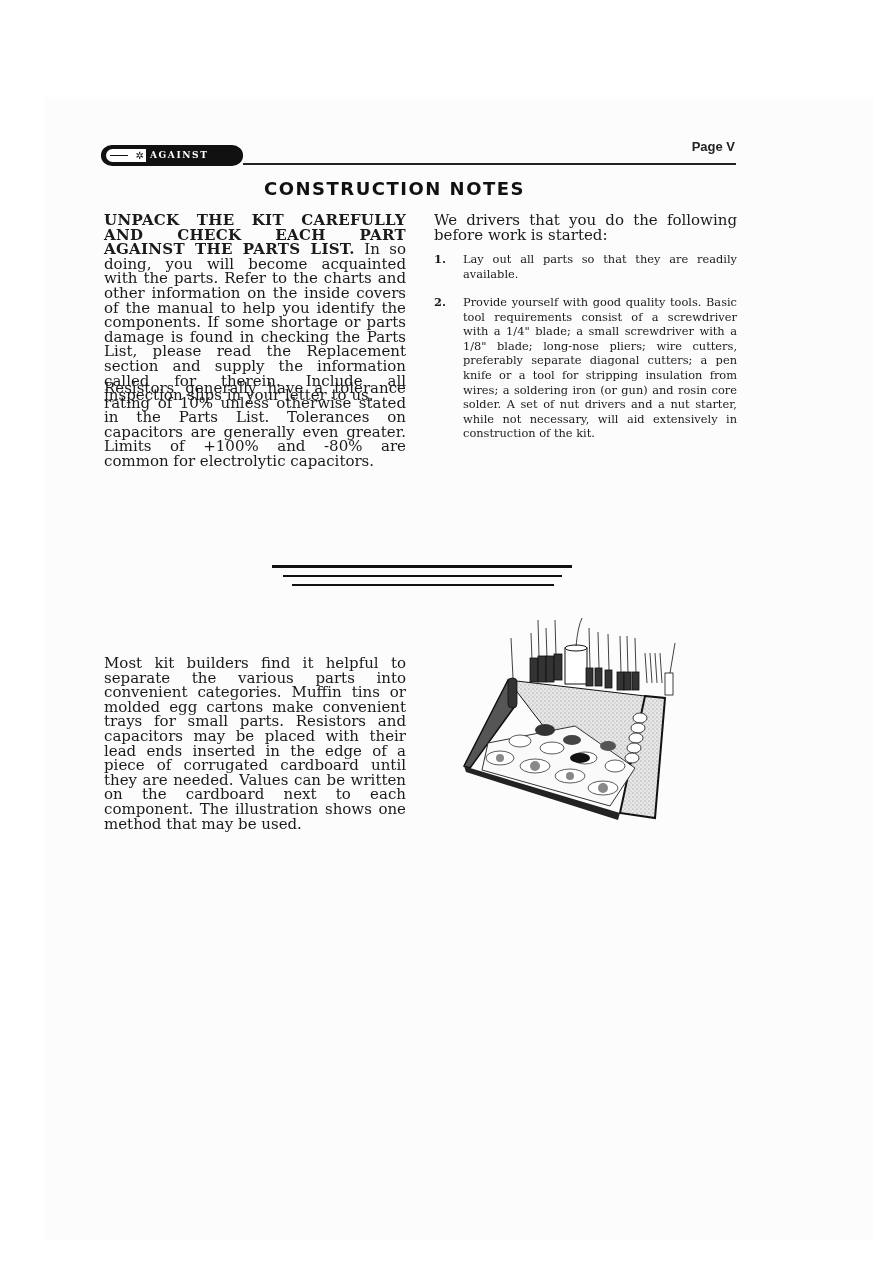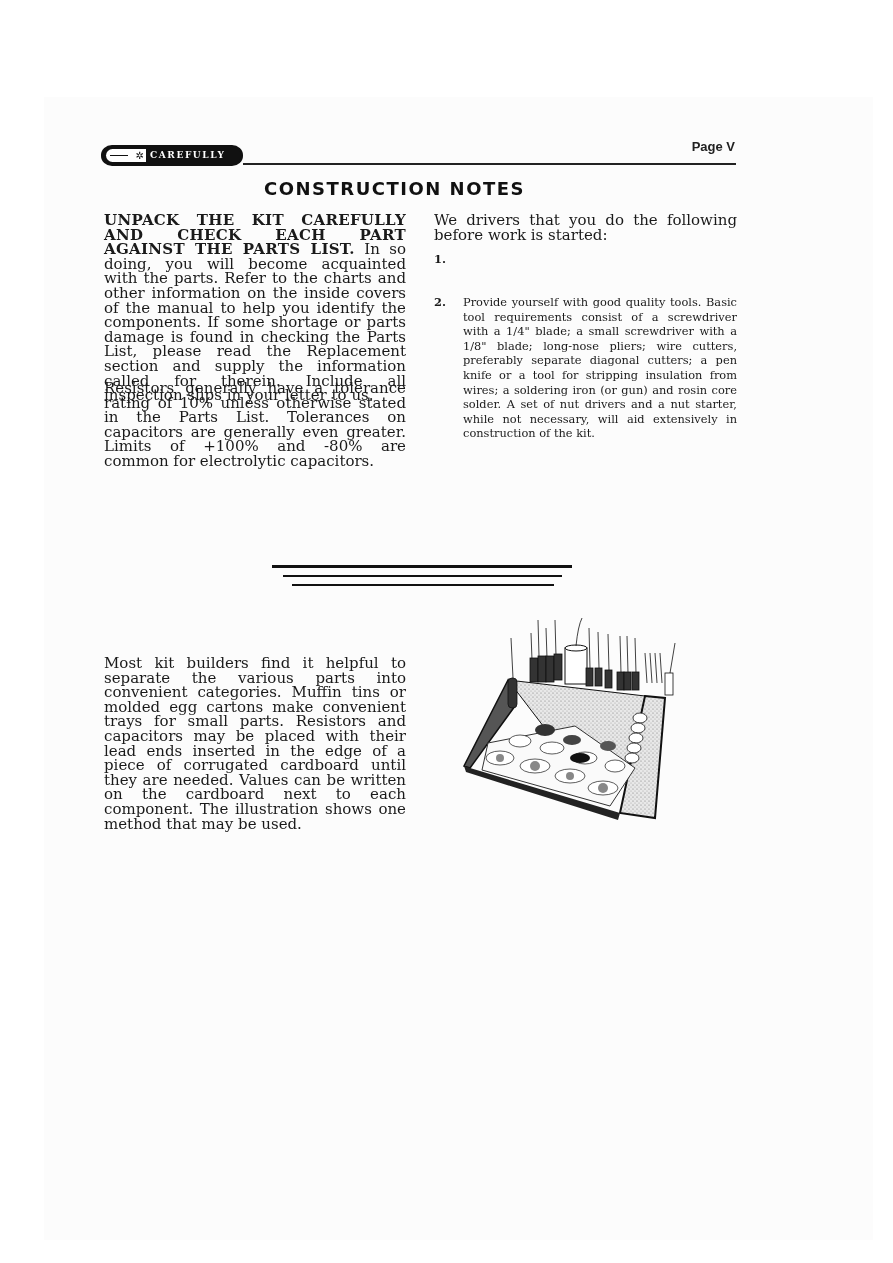--- a/index.html
+++ b/index.html
@@ -64,37 +64,38 @@
     
     .illus { position: absolute; left: 460px; top: 608px; width: 225px; height: 220px; }
   </style>
 </head>
 <body>
 
 <div class="scan"></div>
 
 <div class="logo">
   <div class="logo-emblem">✲</div>
-  <span class="logo-text">CAREFULLY</span>
+  <span class="logo-text">AGAINST</span>
 </div>
 <div class="header-rule"></div>
 <div class="page-num">Page V</div>
 
 <div class="title">CONSTRUCTION NOTES</div>
 
 <div class="para" style="left:104px; top:213px; width:302px;">
   <span class="caps">UNPACK THE KIT CAREFULLY AND CHECK EACH PART AGAINST THE PARTS LIST.</span><span> In so doing, you will become acquainted with the parts. Refer to the charts and other information on the inside covers of the manual to help you identify the components. If some shortage or parts damage is found in checking the Parts List, please read the Replacement section and sup­ply the information called for therein. Include all inspection slips in your letter to us.</span>
 </div>
 
 <div class="para" style="left:104px; top:381px; width:302px;">Resistors generally have a tolerance rating of 10% unless otherwise stated in the Parts List. Tolerances on capacitors are generally even greater. Limits of +100% and -80% are common for electrolytic capacitors.</div>
 
 <div class="para" style="left:434px; top:213px; width:303px;">We drivers that you do the following before work is started:</div>
 
 <div class="list-item" style="left:434px; top:252px; width:303px; height:30px;">
   <span class="list-num">1.</span>
+  <span class="list-text">Lay out all parts so that they are readily available.</span>
 </div>
 
 <div class="list-item" style="left:434px; top:295px; width:303px; height:160px;">
   <span class="list-num">2.</span>
   <span class="list-text">Provide yourself with good quality tools. Basic tool requirements consist of a screw­driver with a 1/4" blade; a small screw­driver with a 1/8" blade; long-nose pliers; wire cutters, preferably separate diagonal cutters; a pen knife or a tool for stripping insulation from wires; a soldering iron (or gun) and rosin core solder. A set of nut drivers and a nut starter, while not neces­sary, will aid extensively in construction of the kit.</span>
 </div>
 
 <div class="rule" style="left:272px; top:565px; width:300px; height:3px;"></div>
 <div class="rule" style="left:283px; top:575px; width:279px;"></div>
 <div class="rule" style="left:292px; top:584px; width:262px;"></div>

